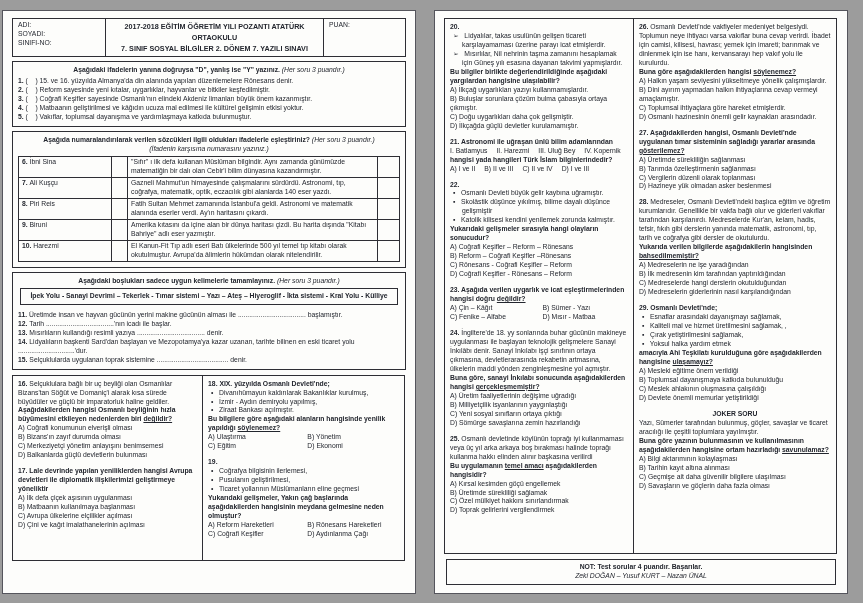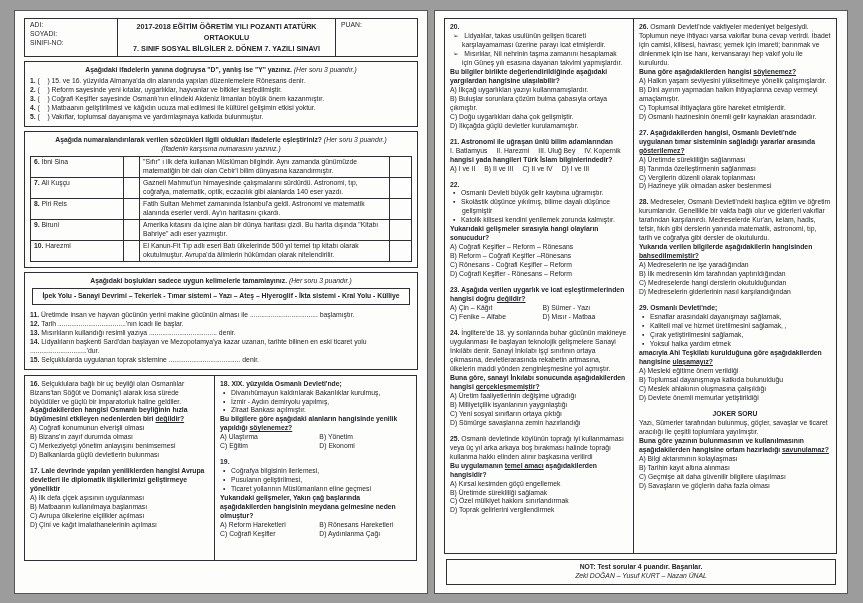--- a/index.html
+++ b/index.html
@@ -2,21 +2,21 @@
 <html><head>
 <meta charset="utf-8">
 <style>
   html,body{margin:0;padding:0;}
   body{background:#9c9c9c;width:863px;height:603px;overflow:hidden;}
   .canvas{position:relative;width:863px;height:603px;background:#9c9c9c;
           font-family:"Liberation Sans","DejaVu Sans",sans-serif;color:#23262e;}
   .page{position:absolute;top:10px;width:414px;height:584px;background:#fdfdfb;
         border:1px solid #55555c;box-sizing:border-box;padding:7px 9px 6px 9px;
         display:flex;flex-direction:column;font-size:6.8px;line-height:1.32;}
-  .page-left{left:14px;}
+  .page-left{left:2px;}
   .page-right{left:434px;}
 
   .b{font-weight:bold;}
   .i{font-style:italic;}
   .u{text-decoration:underline;}
   .ln{white-space:pre-wrap;}
   .ln.bl{padding-left:12px;text-indent:-9px;}
   .ln.ctr{text-align:center;}
   .ln.cols2{display:flex;white-space:pre-wrap;}
   .ln.cols2 span{width:52%;}

